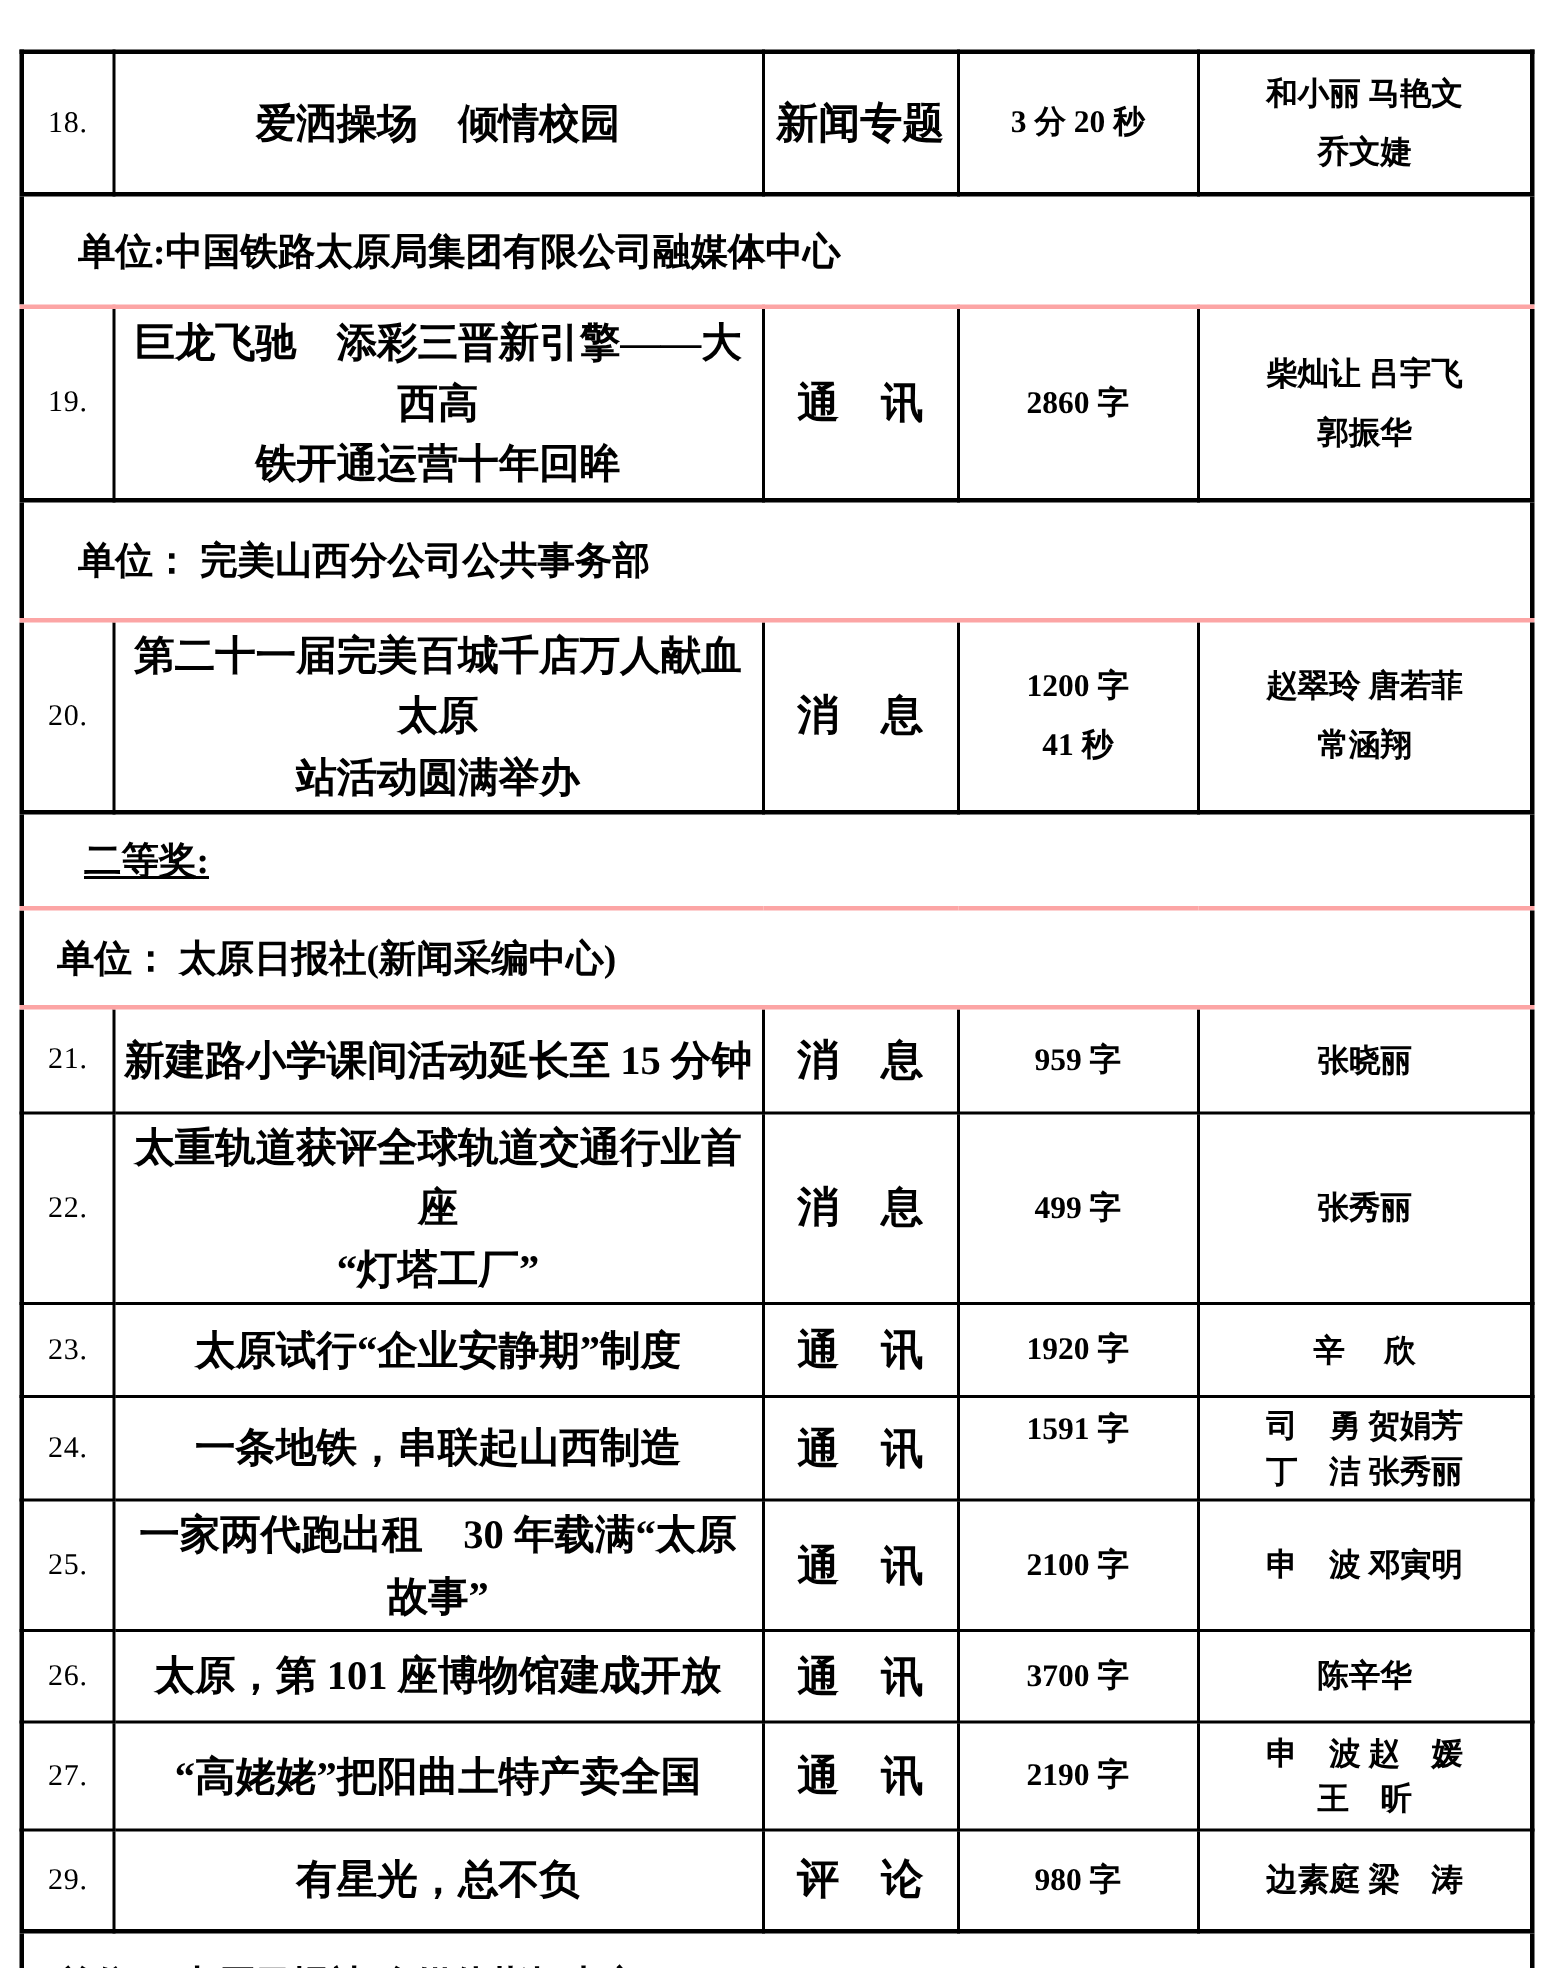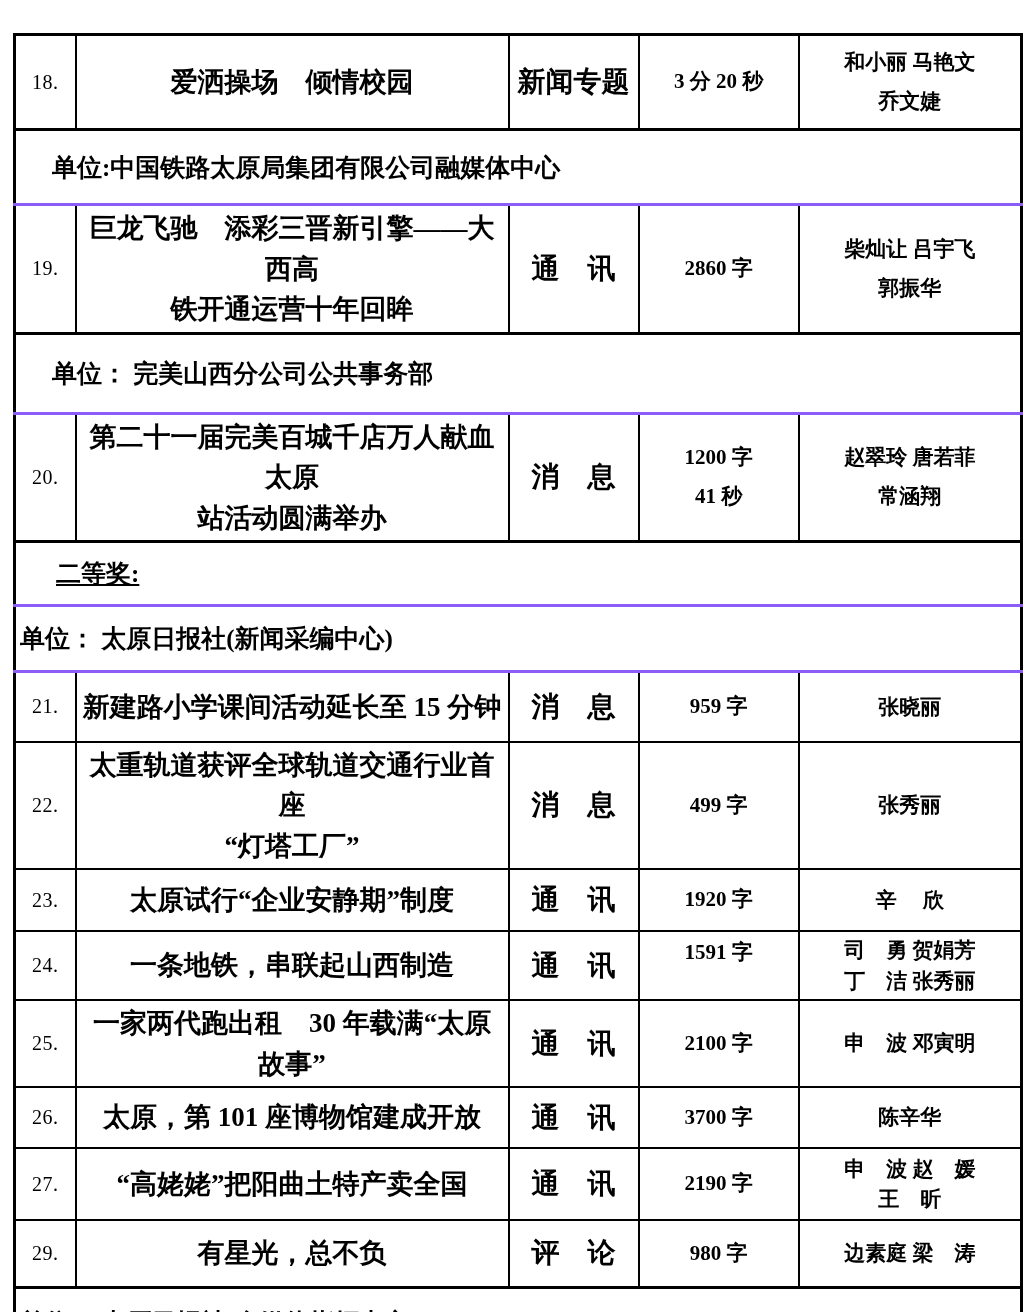--- a/index.html
+++ b/index.html
@@ -67,28 +67,28 @@
     line-height:1.85;
     border-radius:15px;
   }
   td.v-top{
     vertical-align:top;
     padding-top:5px;
     border-radius:20px;
   }
   tr.section td{
     border-top:3px solid #000;
-    border-bottom:3px solid #8b5cf6;
+    border-bottom:3px solid #fca5a5;
     text-align:left;
     font-size:25px;
     font-weight:700;
     white-space:pre;
   }
   td.sec-a{padding-left:36px;}
-  td.sec-b{padding-left:4px;}
+  td.sec-b{padding-left:22px;}
   td.sec-prize{padding-left:40px;text-decoration:underline;}
 </style>
 </head>
 <body>
 
 <div class="page">
   <table class="awards">
     <colgroup>
       <col class="c-num">
         <col class="c-title">

